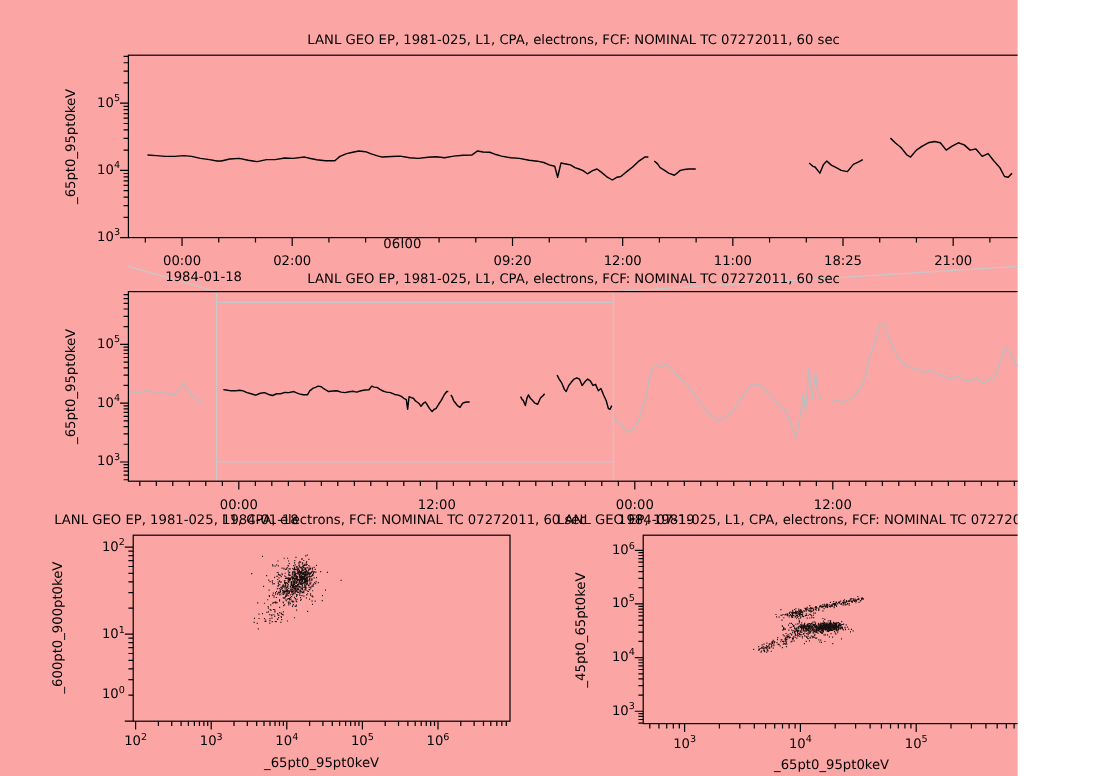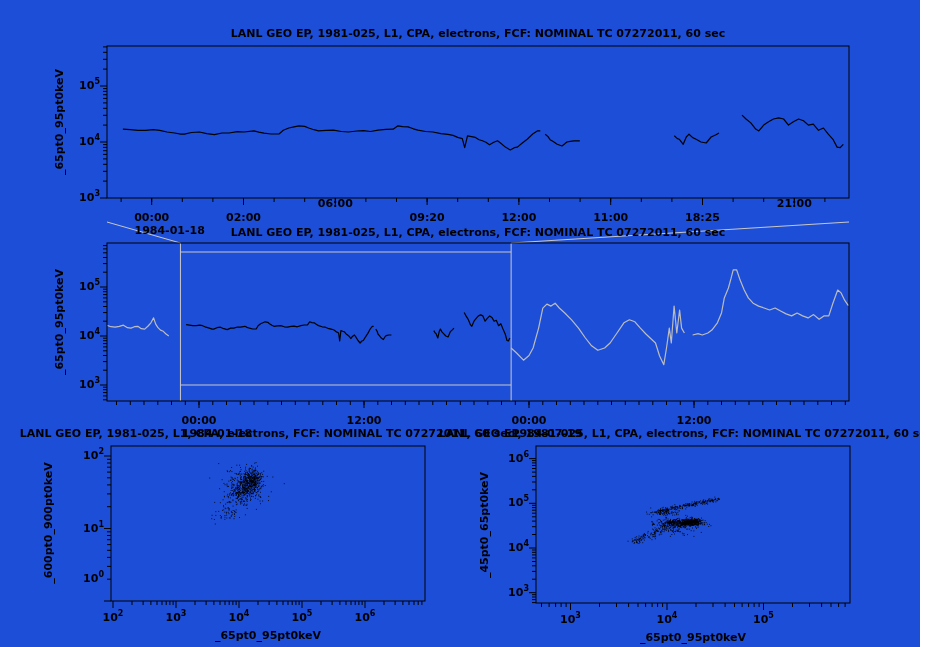--- a/index.html
+++ b/index.html
@@ -1,17 +1,17 @@
 <!DOCTYPE html>
 <html><head>
 <meta charset="utf-8">
 <style>
   html,body{margin:0;padding:0;background:#ffffff;}
-  #stage{position:relative;width:920px;height:647px;overflow:hidden;background:#1d4ed8;
-         font-family:"DejaVu Sans","Liberation Sans",sans-serif;color:#000;font-weight:bold;}
+  #stage{position:relative;width:848px;height:647px;overflow:hidden;background:#fca5a5;
+         font-family:"DejaVu Sans","Liberation Sans",sans-serif;color:#000;}
   #gfx{position:absolute;left:0;top:0;}
   .t{position:absolute;font-size:11px;line-height:13px;white-space:nowrap;color:#000;}
   .title{transform:translateX(-50%);}
   .xt{transform:translateX(-50%);}
   .yt{transform:translate(-100%,-55%);}
   .vlab{transform:translate(-50%,-50%) rotate(-90deg);}
   .xlab{transform:translateX(-50%);}
   sup{font-size:8px;line-height:0;}
   .hit{position:absolute;background:transparent;}
 </style>
@@ -79,21 +79,21 @@
   <div class="hit" style="left:70px;top:243px;width:37px;height:158px"></div>
   <div class="hit" style="left:107px;top:198px;width:742px;height:26px"></div>
   <div class="hit" style="left:107px;top:401px;width:742px;height:26px"></div>
 <div class="t xt" style="left: 151.7px; top: 211px;">00:00</div>
     <div class="t xt" style="left: 243.5px; top: 211px;">02:00</div>
     <div class="t xt" style="left: 335.3px; top: 197px;">06:00</div>
     <div class="t xt" style="left: 427.1px; top: 211px;">09:20</div>
     <div class="t xt" style="left: 518.9px; top: 211px;">12:00</div>
     <div class="t xt" style="left: 610.7px; top: 211px;">11:00</div>
     <div class="t xt" style="left: 702.5px; top: 211px;">18:25</div>
-    <div class="t xt" style="left: 794.3px; top: 197px;">21:00</div>
+    <div class="t xt" style="left: 794.3px; top: 211px;">21:00</div>
     <div class="t xt" style="left: 169.7px; top: 224px;">1984-01-18</div>
     <div class="t yt" style="left: 100px; top: 198px;">10<sup>3</sup></div>
     <div class="t yt" style="left: 100px; top: 142px;">10<sup>4</sup></div>
     <div class="t yt" style="left: 100px; top: 86px;">10<sup>5</sup></div>
     <div class="t xt" style="left: 199px; top: 414px;">00:00</div>
     <div class="t xt" style="left: 364px; top: 414px;">12:00</div>
     <div class="t xt" style="left: 529px; top: 414px;">00:00</div>
     <div class="t xt" style="left: 694px; top: 414px;">12:00</div>
     <div class="t xt" style="left: 217px; top: 427px;">1984-01-18</div>
     <div class="t xt" style="left: 547px; top: 427px;">1984-07-19</div>

